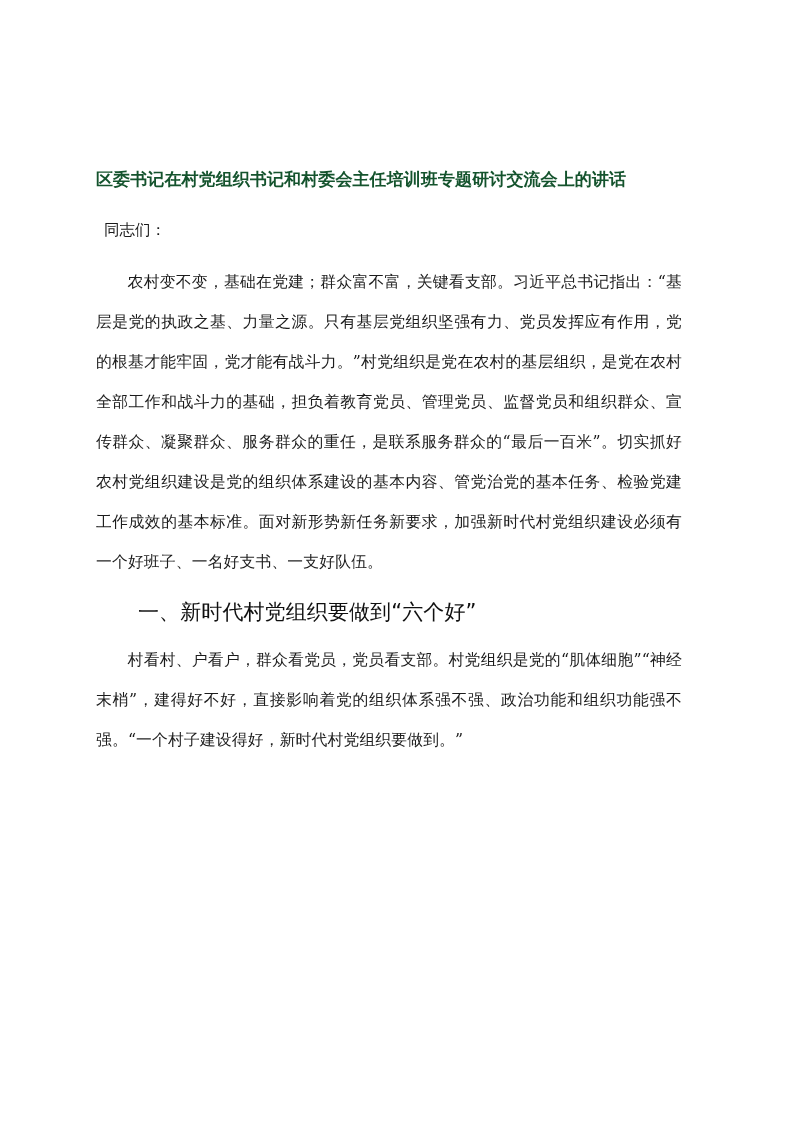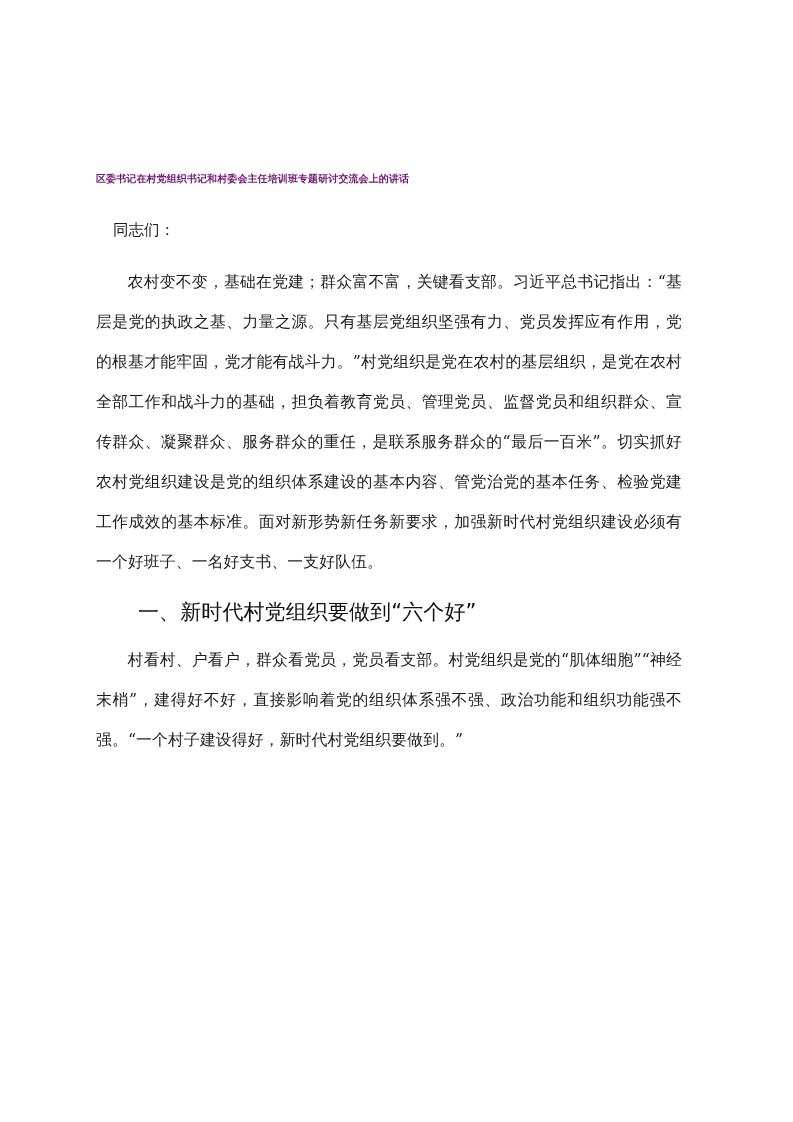--- a/index.html
+++ b/index.html
@@ -28,35 +28,35 @@
   .content {
     position: absolute;
     left: 96px;
     top: 166px;
     width: 586px;
   }
 
   
   .doc-title {
     font-family: "DejaVu Sans", "Liberation Sans", sans-serif;
-    font-size: 10px;
+    font-size: 17px;
     font-weight: 700;
     line-height: 26px;
-    color: #701a75;
+    color: #14532d;
     letter-spacing: 0.1px;
     margin: 0 0 22px 0;
     white-space: nowrap;
   }
 
   
   .salutation {
     font-size: 15.5px;
     line-height: 32px;
     color: #1a1a1a;
-    margin: 0 0 16px 13px;
+    margin: 0 0 16px 4px;
     text-indent: 4px;
   }
 
   
   .para {
     font-size: 15.8px;
     line-height: 40px;
     color: #1c1c1c;
     margin: 0 0 10px 0;
     text-align: justify;

